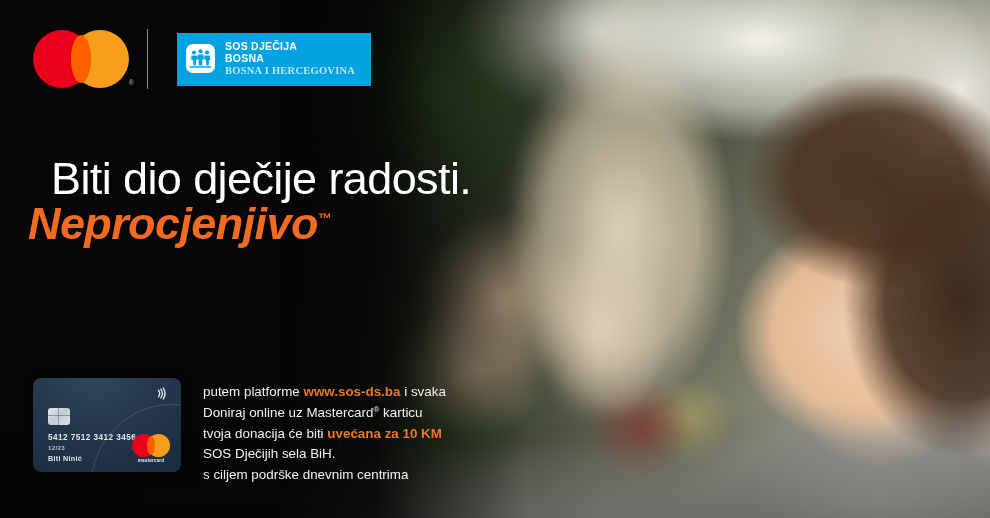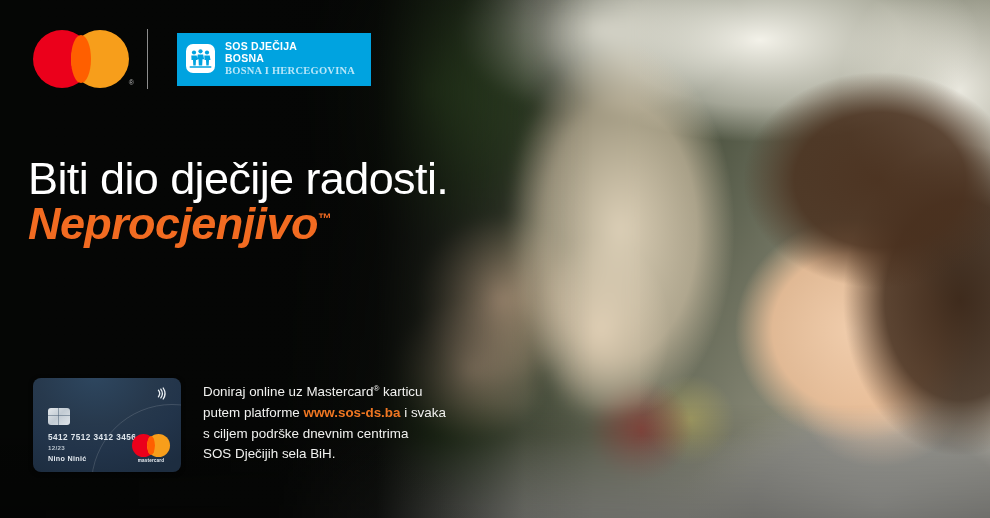--- a/index.html
+++ b/index.html
@@ -151,20 +151,21 @@
     left: 28px;
     top: 156px;
     width: 640px;
   }
   .headline .line1 {
     color: #ffffff;
     font-size: 45px;
     line-height: 1.0;
     letter-spacing: -0.6px;
     font-weight: 400;
+    margin-left: 23px;
   }
   .headline .line2 {
     color: #f26b21;
     font-size: 45px;
     line-height: 1.0;
     letter-spacing: -0.6px;
     font-style: italic;
     font-weight: 700;
     position: relative;
     display: inline-block;
@@ -353,32 +354,33 @@
         <svg viewBox="0 0 15 15" width="15" height="15" aria-hidden="true">
           <g fill="none" stroke="#e9eef2" stroke-width="1.3" stroke-linecap="round">
             <path d="M4.4 4.2a5.3 5.3 0 0 1 0 6.6"></path>
             <path d="M6.8 3.1a7.6 7.6 0 0 1 0 8.8"></path>
             <path d="M9.2 2a9.9 9.9 0 0 1 0 11"></path>
           </g>
         </svg>
       </div>
       <div class="card-number">5412 7512 3412 3456</div>
       <div class="card-exp">12/23</div>
-      <div class="card-name">Nino Ninić</div>
+      <div class="card-name">Biti Ninić</div>
       <div class="card-mc">
         <div class="circles">
           <span class="c red"></span>
           <span class="c yell"></span>
           <span class="c mid"></span>
         </div>
         <div class="lbl">mastercard</div>
       </div>
     </div>
 
     <div class="copy">
+      <div><span>putem platforme </span><span class="hl">www.sos-ds.ba</span><span> i svaka</span></div>
       <div><span>Doniraj online uz Mastercard</span><span class="reg">®</span><span> karticu</span></div>
-      <div><span>putem platforme </span><span class="hl">www.sos-ds.ba</span><span> i svaka</span></div>
+      <div><span>tvoja donacija će biti </span><span class="hl">uvećana za 10 KM</span></div>
+      <div>SOS Dječijih sela BiH.</div>
       <div>s ciljem podrške dnevnim centrima</div>
-      <div>SOS Dječijih sela BiH.</div>
     </div>
   </div>
 
 </div>
 
 </body></html>

